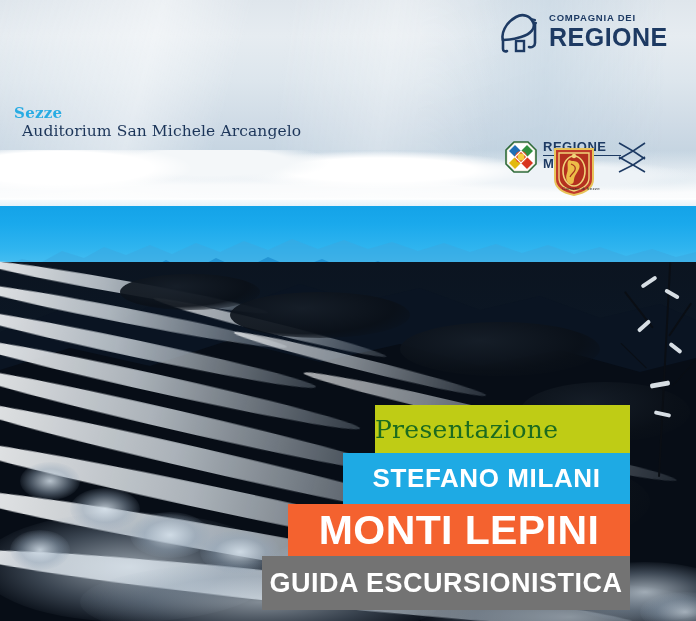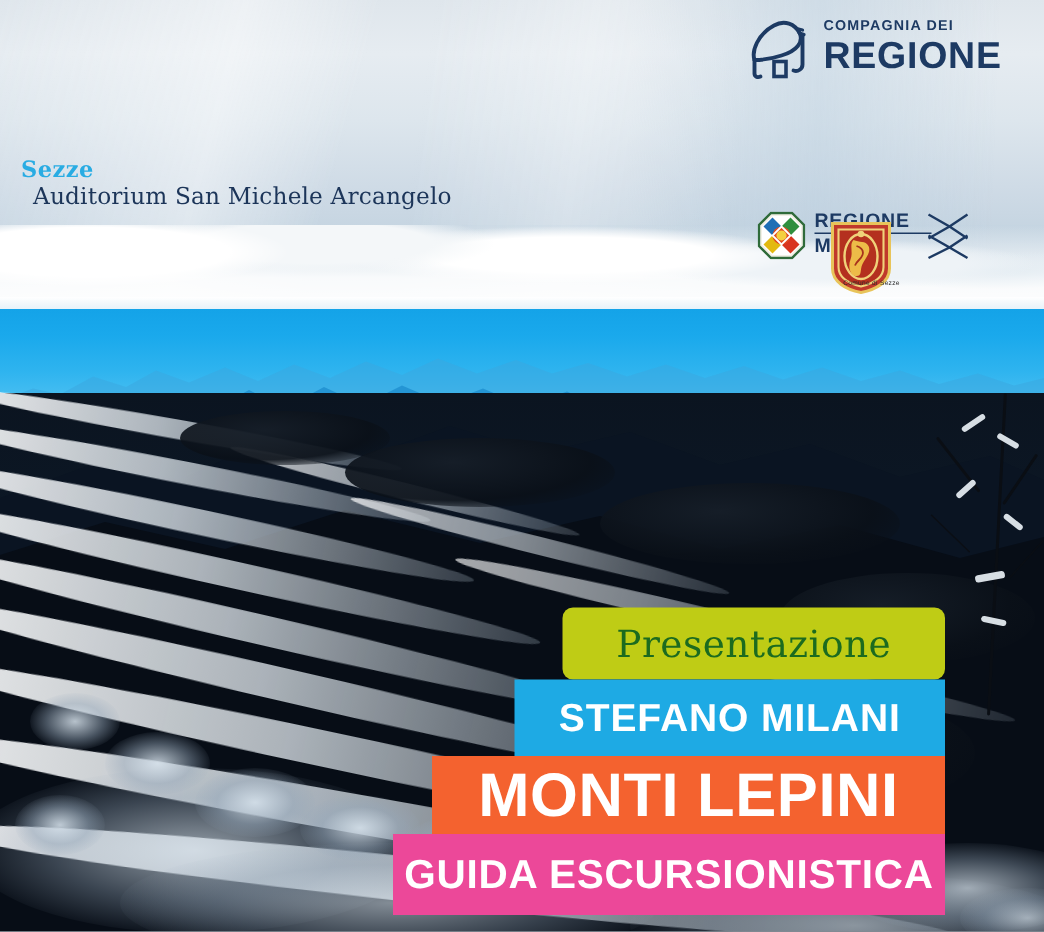--- a/index.html
+++ b/index.html
@@ -154,22 +154,20 @@
     text-align:center;
     font-size:4.4px;color:#2b2b2b;letter-spacing:.2px;
     font-family:"Liberation Sans",sans-serif;
   }
 
   
   .bar{position:absolute;display:flex;align-items:center;}
   .bar-green{
     left:375px;top:405px;width:255px;height:48px;
     background:#bfcc15;
-    justify-content:center;
-    border-radius:7px;
   }
   .bar-green span{
     color:#1c6b1f;
     font-family:"DejaVu Serif",serif;
     font-size:25px;font-weight:400;letter-spacing:.3px;
   }
   .bar-blue1{
     left:343px;top:453px;width:287px;height:51px;
     background:#1eaae4;
     justify-content:center;
@@ -182,21 +180,21 @@
     left:288px;top:504px;width:342px;height:52px;
     background:#f4622f;
     justify-content:center;
   }
   .bar-orange span{
     color:#ffffff;font-family:"Liberation Sans",sans-serif;
     font-size:41px;font-weight:700;letter-spacing:.4px;
   }
   .bar-blue2{
     left:262px;top:556px;width:368px;height:54px;
-    background:#ec4899;
+    background:#737373;
     justify-content:center;
   }
   .bar-blue2 span{
     color:#ffffff;font-family:"Liberation Sans",sans-serif;
     font-size:27px;font-weight:700;letter-spacing:.5px;
   }
 </style>
 </head>
 <body>
 

